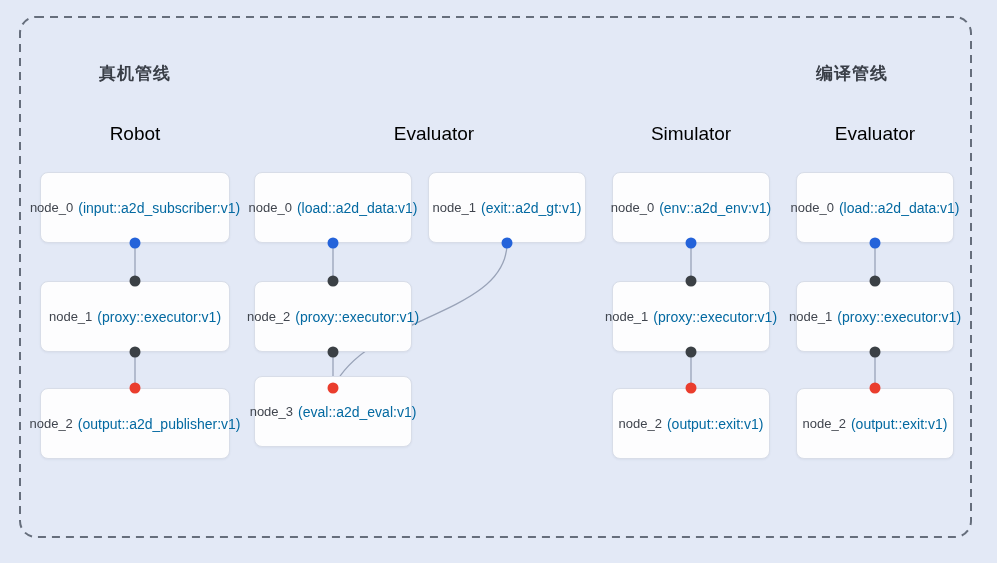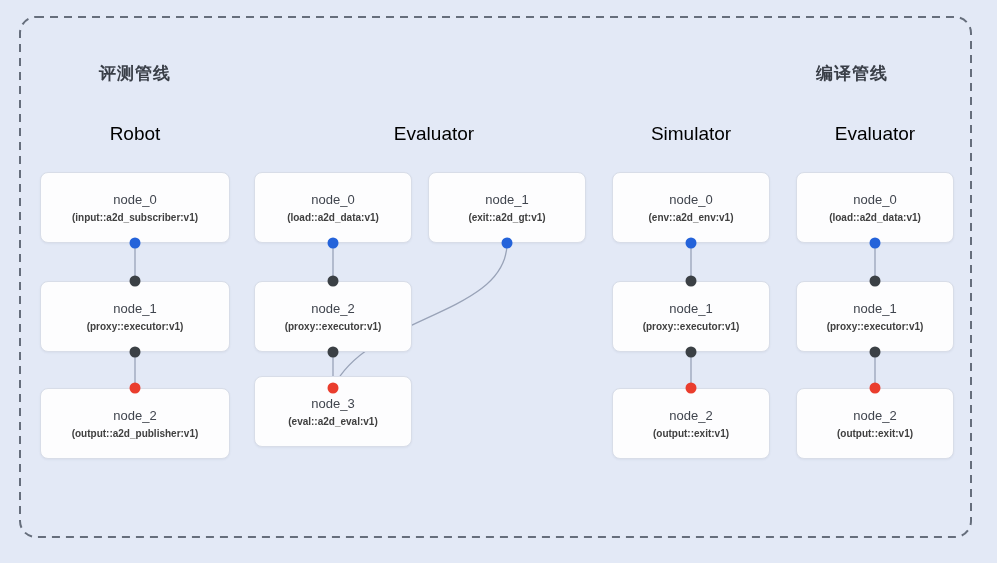--- a/index.html
+++ b/index.html
@@ -12,26 +12,26 @@
     position:absolute;top:62px;width:220px;text-align:center;
     font-size:17px;font-weight:bold;color:#393e47;letter-spacing:1px;z-index:1;
   }
   .hdr-en{
     position:absolute;top:123px;width:220px;text-align:center;
     font-size:19px;color:#000000;z-index:1;
   }
   .node{
     position:absolute;height:71px;background:#fdfdfe;border:1px solid #d8dde8;
     border-radius:8px;box-sizing:border-box;z-index:1;
-    display:flex;flex-direction:column;align-items:center;justify-content:center;gap:5px;
+    display:flex;flex-direction:row;align-items:center;justify-content:center;gap:5px;
     box-shadow:0 1px 2px rgba(90,100,130,0.08);
     text-align:right;
   }
   .node .l1{font-size:13px;color:#40454e;}
-  .node .l2{font-size:10px;color:#404040;font-weight:bold;}
+  .node .l2{font-size:14px;color:#0369a1;}
   .dot{
     position:absolute;width:11px;height:11px;border-radius:50%;
     transform:translate(-50%,-50%);z-index:2;
   }
   .dot.blue{background:#2463da;}
   .dot.dark{background:#3b4045;}
   .dot.red{background:#ea3d2d;}
 </style>
 </head>
 <body>
@@ -48,21 +48,21 @@
     <path d="M333 352 L333 388" stroke="#99a3b8" stroke-width="1.3" fill="none"></path>
     <path d="M507 243 C507 315 370 315 334 386" stroke="#99a3b8" stroke-width="1.3" fill="none"></path>
 
     <path d="M691 243 L691 281" stroke="#99a3b8" stroke-width="1.3" fill="none"></path>
     <path d="M691 352 L691 388" stroke="#99a3b8" stroke-width="1.3" fill="none"></path>
 
     <path d="M875 243 L875 281" stroke="#99a3b8" stroke-width="1.3" fill="none"></path>
     <path d="M875 352 L875 388" stroke="#99a3b8" stroke-width="1.3" fill="none"></path>
   </svg>
 
-  <div class="hdr-zh" style="left:25px">评测管线</div>
+  <div class="hdr-zh" style="left:25px">真机管线</div>
   <div class="hdr-en" style="left:25px">Robot</div>
   <div class="hdr-en" style="left:324px">Evaluator</div>
   <div class="hdr-en" style="left:581px">Simulator</div>
   <div class="hdr-zh" style="left:742px">编译管线</div>
   <div class="hdr-en" style="left:765px">Evaluator</div>
 
   <div class="node" style="left:40px;top:172px;width:190px">
     <div class="l1">node_0</div>
     <div class="l2">(input::a2d_subscriber:v1)</div>
   </div>

